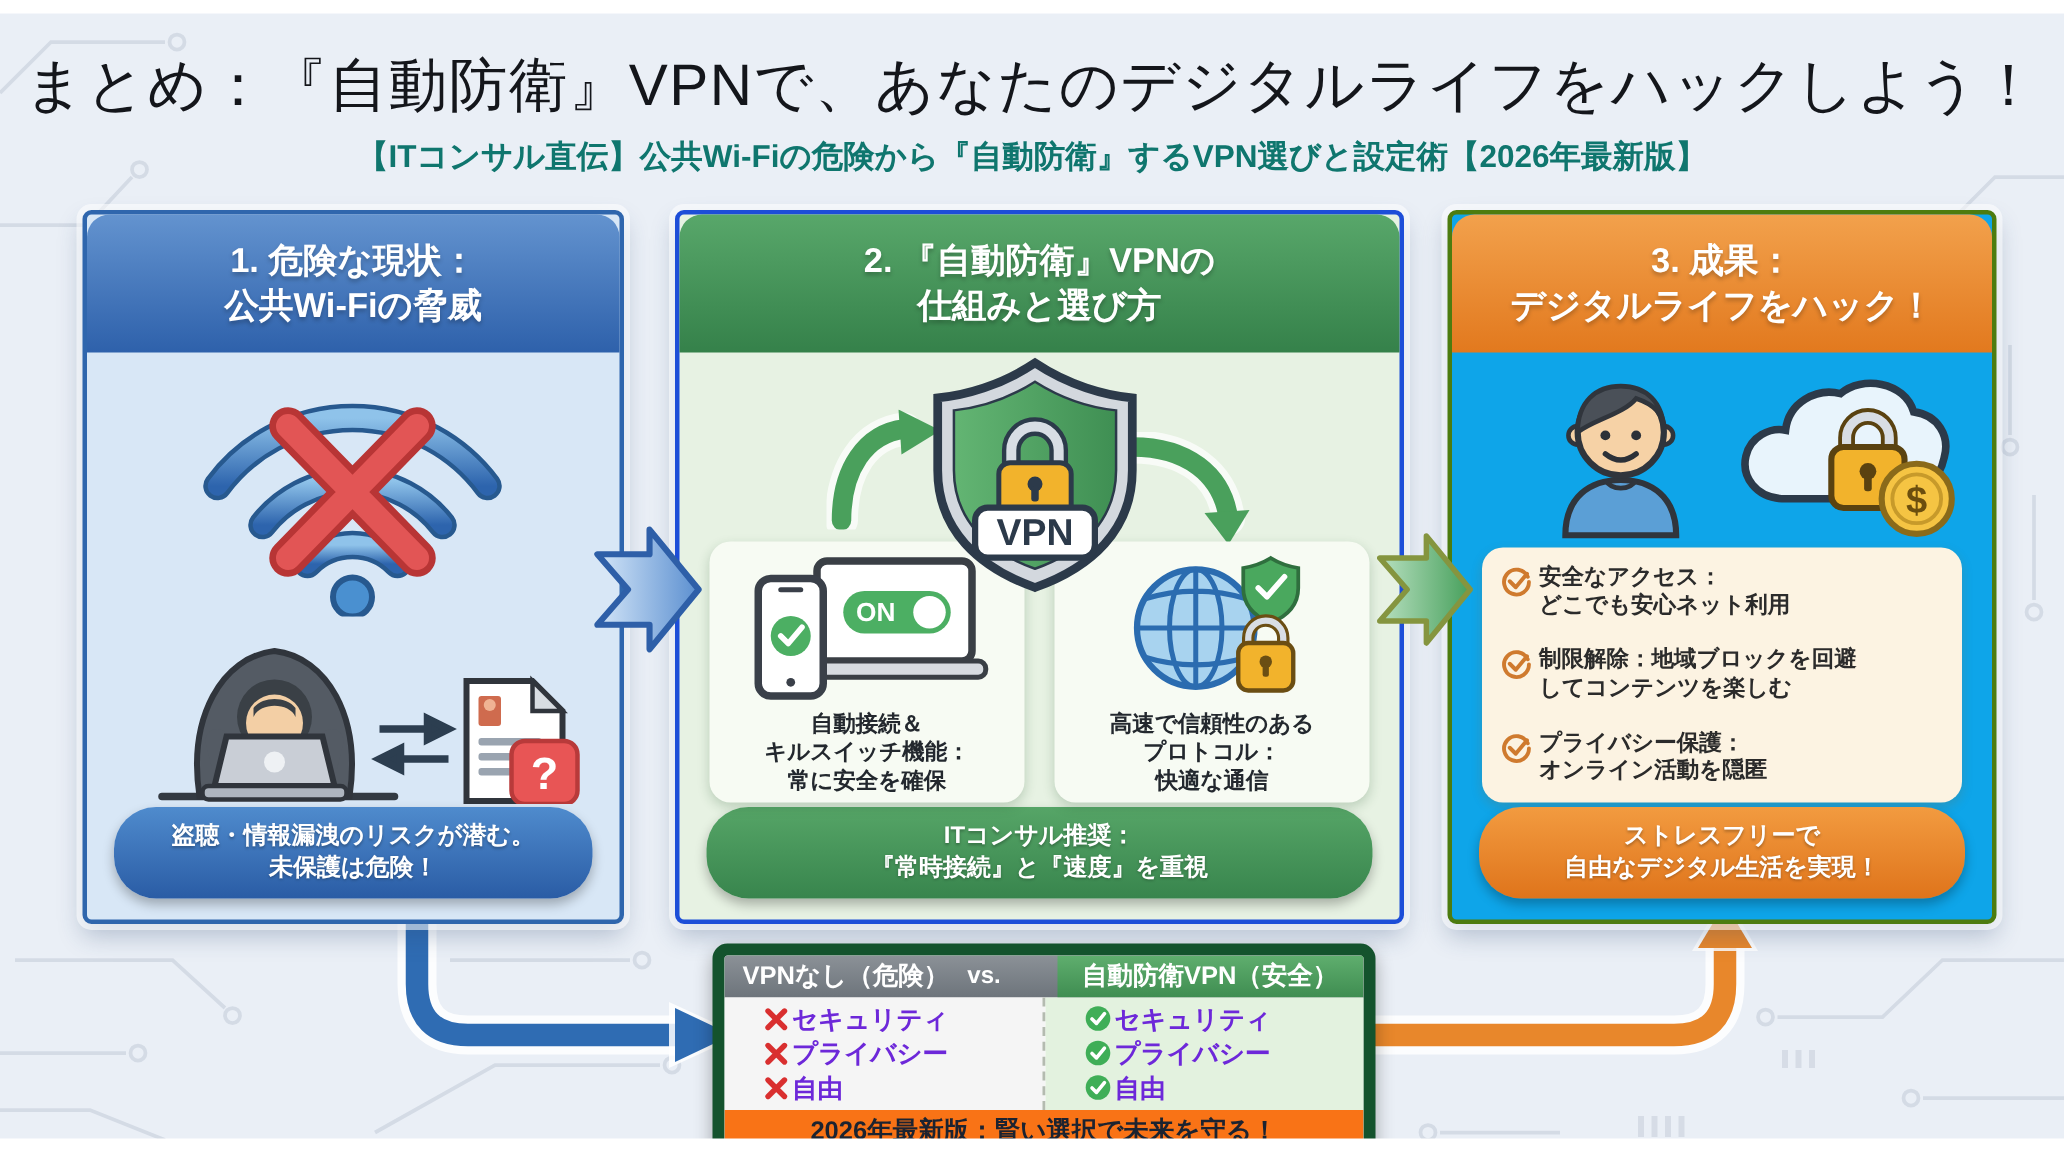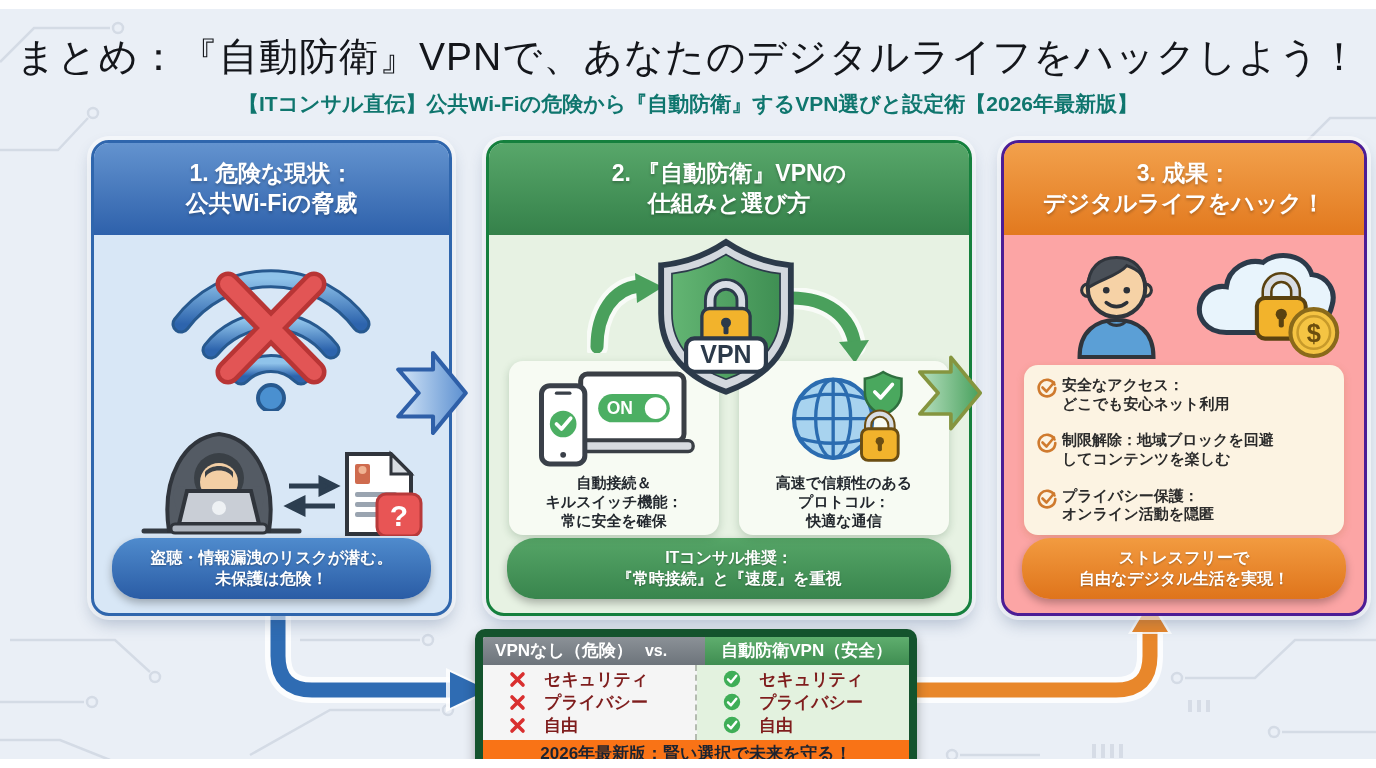--- a/index.html
+++ b/index.html
@@ -16,36 +16,35 @@
     top:30px;left:0;width:1376px;text-align:center;
     font-size:39px;font-weight:normal;color:#14161b;letter-spacing:1px;z-index:5;
   }
   .subtitle{
     top:90px;left:0;width:1376px;text-align:center;
     font-size:21px;font-weight:bold;color:#0f766e;z-index:5;
   }
 
   
   .panel{
-    border-radius:18px;z-index:3;
+    border-radius:6px;z-index:3;
     box-shadow:0 0 0 4px rgba(255,255,255,.55), 0 8px 16px rgba(40,70,110,.28);
-    margin-left:36px;
   }
   .panel-header{
     position:absolute;top:0;left:0;right:0;height:92px;
     border-radius:15px 15px 0 0;
     display:flex;flex-direction:column;align-items:center;justify-content:center;
     color:#fff;font-weight:bold;font-size:23px;line-height:1.3;
     text-shadow:0 2px 3px rgba(0,0,0,.25);text-align:center;
   }
   .panel-blue{left:55px;top:140px;width:355px;height:470px;background:#d8e7f6;border:3px solid #2f66ad;}
   .panel-blue .panel-header{background:linear-gradient(#6393cf,#2e61ab);}
-  .panel-green{left:450px;top:140px;width:480px;height:470px;background:#e7f2e3;border:3px solid #15803d;text-decoration:underline;}
+  .panel-green{left:450px;top:140px;width:480px;height:470px;background:#e7f2e3;border:3px solid #1d4ed8;text-decoration:underline;}
   .panel-green .panel-header{background:linear-gradient(#58a76a,#35814a);}
-  .panel-orange{left:965px;top:140px;width:360px;height:470px;background:#fca5a5;border:3px solid #4c1d95;}
+  .panel-orange{left:965px;top:140px;width:360px;height:470px;background:#0ea5e9;border:3px solid #4d7c0f;}
   .panel-orange .panel-header{background:linear-gradient(#f2a14c,#e2791e);}
 
   .pill{
     position:absolute;left:18px;right:18px;bottom:14px;
     border-radius:28px;padding:9px 10px;text-align:center;
     color:#fff;font-weight:bold;font-size:16px;line-height:1.35;
     box-shadow:0 4px 8px rgba(0,0,0,.28);text-shadow:0 1px 2px rgba(0,0,0,.3);
   }
   .pill-blue{background:linear-gradient(#4f8bcd,#2a5ca5);}
   .pill-green{background:linear-gradient(#56a567,#38854d);text-align:center;}
@@ -78,21 +77,21 @@
   .cmp-header{display:flex;height:28px;background:linear-gradient(#8b9197,#6d747b);
     color:#fff;font-weight:bold;font-size:17px;align-items:center;}
   .cmp-h-left{flex:0 0 38%;text-align:center;}
   .cmp-h-vs{flex:0 0 14%;text-align:left;font-size:16px;}
   .cmp-h-right{flex:1;text-align:center;background:linear-gradient(#5fae6e,#3f8d51);height:100%;
     display:flex;align-items:center;justify-content:center;}
   .cmp-body{display:flex;flex:1;}
   .cmp-col{flex:1;display:flex;flex-direction:column;justify-content:space-evenly;padding:3px 0 3px 26px;box-sizing:border-box;}
   .cmp-col-left{background:#f5f5f5;border-right:2px dashed #b4bbb0;}
   .cmp-col-right{background:#e3f2df;}
-  .cmp-item{display:flex;align-items:center;gap:18px;font-size:17px;font-weight:bold;color:#7f1d1d;}
+  .cmp-item{display:flex;align-items:center;gap:2px;font-size:17px;font-weight:bold;color:#6d28d9;}
   .cmp-footer{height:29px;background:#f97316;display:flex;align-items:center;justify-content:center;
     font-size:17px;font-weight:bold;color:#1c2330;}
   svg{display:block;}
 </style>
 </head>
 <body>
 
 <div class="canvas">
 
   <svg class="abs" width="1376" height="768" style="left:0;top:0;z-index:0;opacity:.6">

